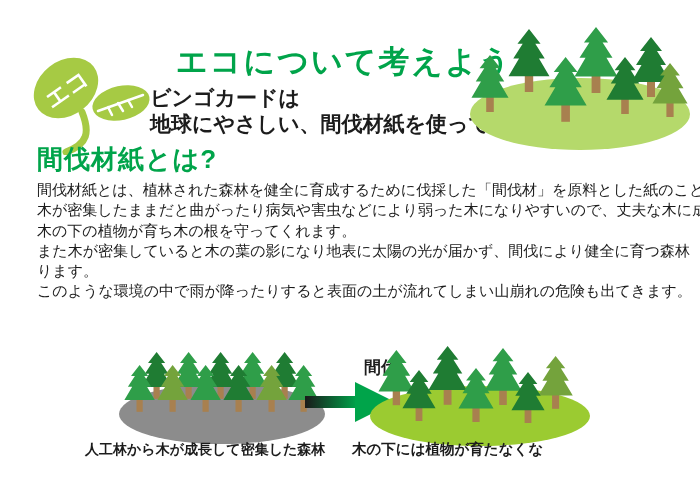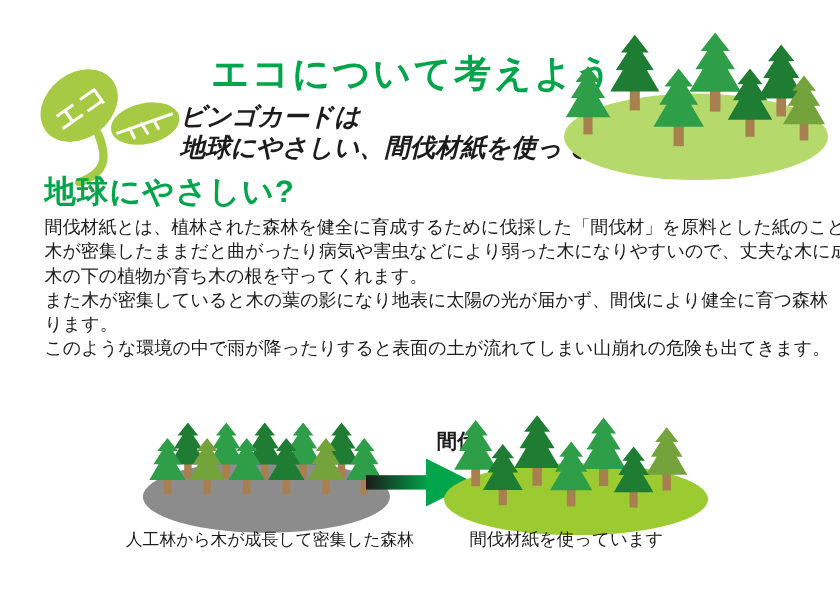--- a/index.html
+++ b/index.html
@@ -31,21 +31,20 @@
     letter-spacing:2px;
     white-space:nowrap;
     margin-left:24px;
   }
   .subtitle{
     left:150px;top:85px;
     color:var(--ink);
     font-size:21px;font-weight:600;
     line-height:26px;
     white-space:nowrap;
-    font-style:italic;
   }
   .section-heading{
     left:37px;top:142px;
     font-size:26px;font-weight:bold;
     color:var(--green);
     letter-spacing:1px;
     white-space:nowrap;
   }
   .body-text{
     left:37px;top:180px;width:648px;
@@ -55,22 +54,22 @@
   }
   .body-text div{white-space:nowrap;}
   .arrow-label{
     left:303px;top:356px;width:95px;
     text-align:right;
     font-size:17px;font-weight:700;
     color:var(--ink);
   }
   .caption{
     color:var(--ink);
-    text-align:center;
-    font-size:14px;font-weight:400;
+    text-align:left;
+    font-size:14px;font-weight:700;
     white-space:nowrap;
   }
   .caption-left{left:85px;top:441px;width:280px;}
   .caption-right{left:352px;top:440px;width:240px;font-size:14.5px;}
   
   .trunk{fill:var(--trunk);}
   .t-dark{fill:var(--tree-dark);}
   .t-mid{fill:var(--tree-mid);}
   .t-olive{fill:var(--tree-olive);}
   .leaf-shape{fill:var(--leaf);}
@@ -119,21 +118,21 @@
     <ellipse class="ground-light" cx="114" cy="87" rx="110" ry="36"></ellipse>
     <use href="#tree-shape" class="t-dark" transform="translate(42,2) scale(1.05)"></use>
     <use href="#tree-shape" class="t-mid" transform="translate(108,0) scale(1.1)"></use>
     <use href="#tree-shape" class="t-dark" transform="translate(165,10) scale(1.0)"></use>
     <use href="#tree-shape" class="t-mid" transform="translate(5,28) scale(0.95)"></use>
     <use href="#tree-shape" class="t-mid" transform="translate(78,30) scale(1.08)"></use>
     <use href="#tree-shape" class="t-dark" transform="translate(140,30) scale(0.95)"></use>
     <use href="#tree-shape" class="t-olive" transform="translate(186,36) scale(0.9)"></use>
   </svg>
 
-  <div class="abs section-heading">地球にやさしい?</div>
+  <div class="abs section-heading">間伐材紙とは?</div>
 
   <div class="abs body-text">
     <div>間伐材紙とは、植林された森林を健全に育成するために伐採した「間伐材」を原料とした紙のことです。</div>
     <div>木が密集したままだと曲がったり病気や害虫などにより弱った木になりやすいので、丈夫な木に成長</div>
     <div>木の下の植物が育ち木の根を守ってくれます。</div>
     <div>また木が密集していると木の葉の影になり地表に太陽の光が届かず、間伐により健全に育つ森林</div>
     <div>ります。</div>
     <div>このような環境の中で雨が降ったりすると表面の土が流れてしまい山崩れの危険も出てきます。</div>
   </div>
 
@@ -163,15 +162,15 @@
     <use href="#tree-shape" class="t-mid" transform="translate(12,4) scale(0.92)"></use>
     <use href="#tree-shape" class="t-dark" transform="translate(62,0) scale(0.98)"></use>
     <use href="#tree-shape" class="t-mid" transform="translate(118,2) scale(0.95)"></use>
     <use href="#tree-shape" class="t-olive" transform="translate(172,10) scale(0.88)"></use>
     <use href="#tree-shape" class="t-dark" transform="translate(36,24) scale(0.85)"></use>
     <use href="#tree-shape" class="t-mid" transform="translate(92,22) scale(0.9)"></use>
     <use href="#tree-shape" class="t-dark" transform="translate(145,26) scale(0.85)"></use>
   </svg>
 
   <div class="abs caption caption-left">人工林から木が成長して密集した森林</div>
-  <div class="abs caption caption-right">間伐材紙を使っています</div>
+  <div class="abs caption caption-right">木の下には植物が育たなくな</div>
 
 </div>
 
 </body></html>

